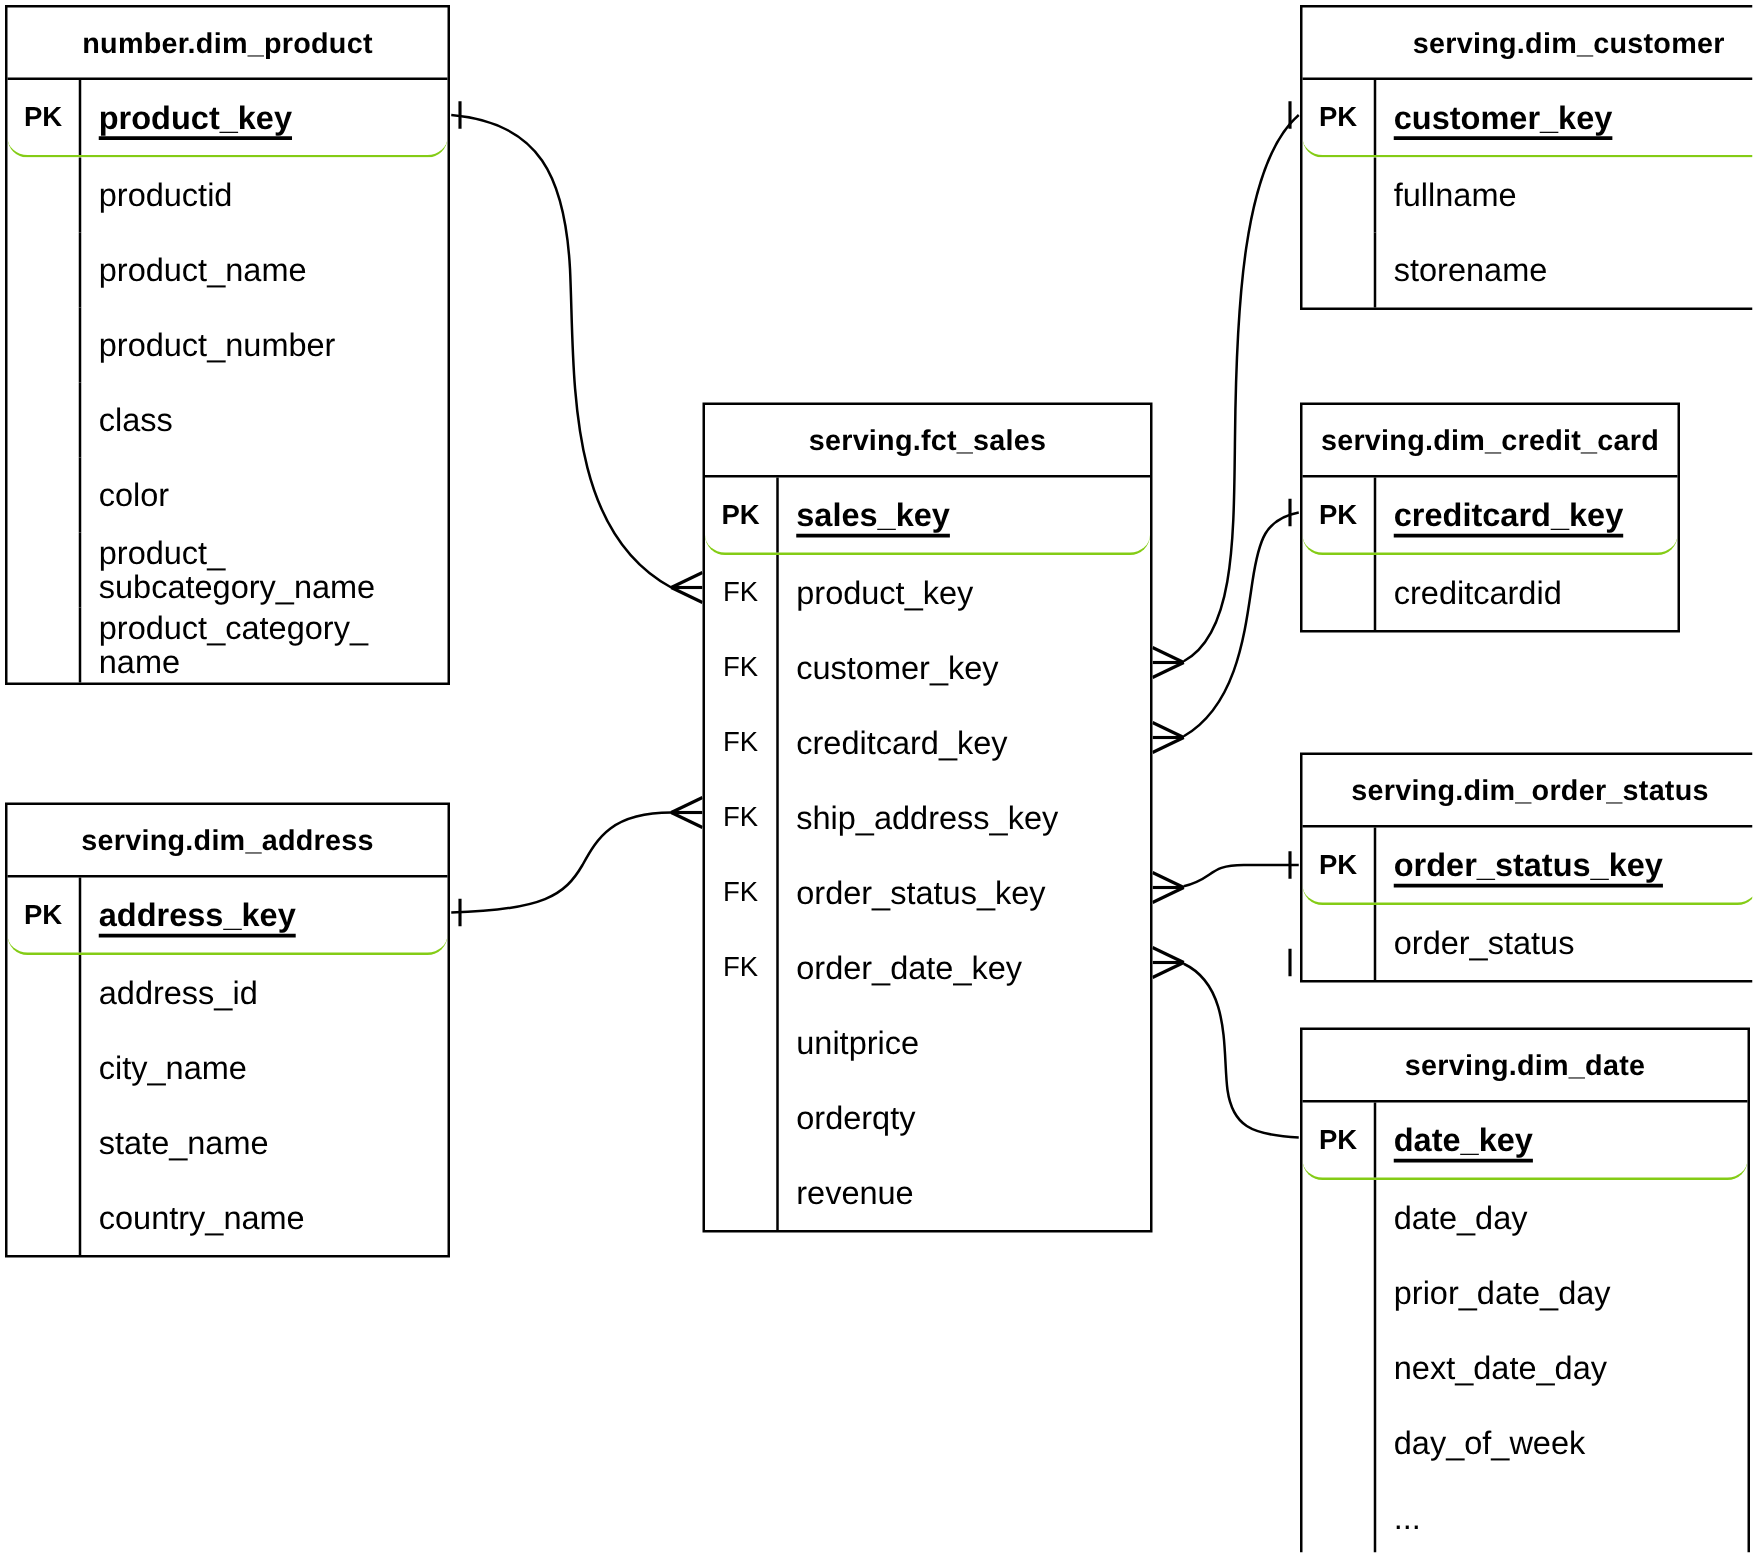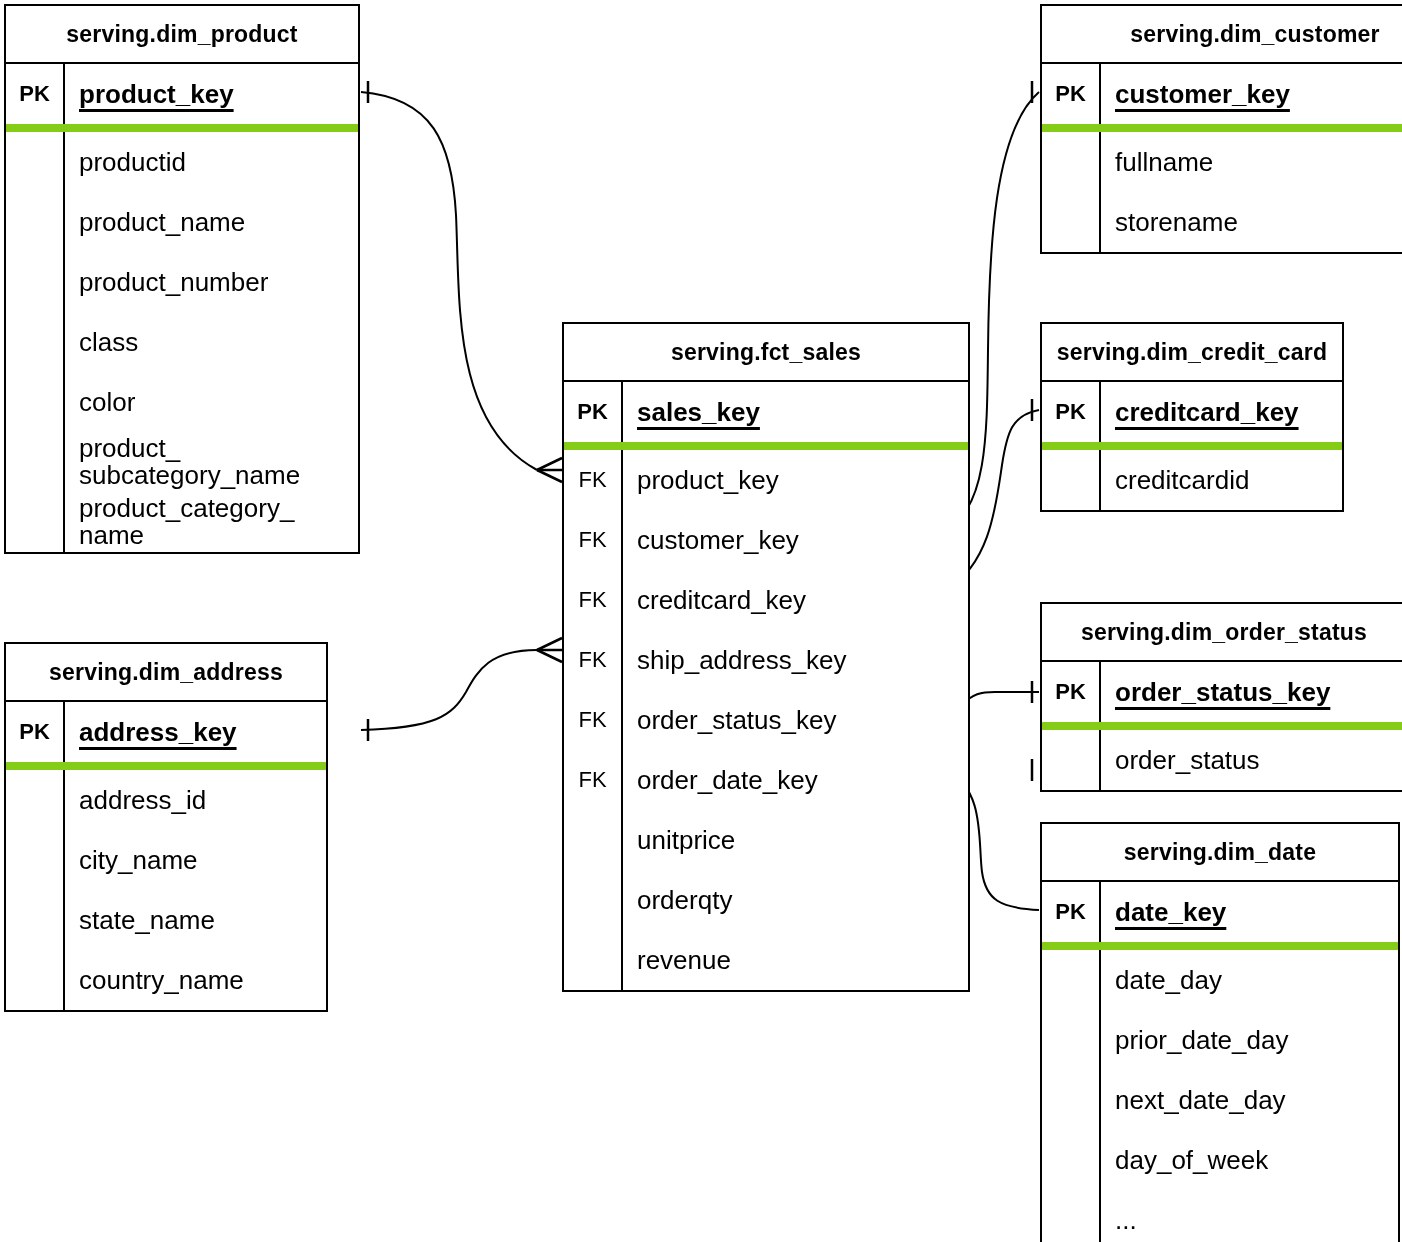--- a/index.html
+++ b/index.html
@@ -10,21 +10,21 @@
   #connectors{position:absolute;left:0;top:0;pointer-events:none;}
   .table{
     position:absolute;border:2px solid #000;background:#fff;box-sizing:border-box;
   }
   .t-header{
     height:56px;border-bottom:2px solid #000;
     display:flex;align-items:center;justify-content:center;
     font-weight:bold;font-size:23px;letter-spacing:.2px;
   }
   .t-row{display:flex;min-height:60px;align-items:stretch;}
-  .t-row.pk{border-bottom:8px solid #84cc16;}
+  .t-row.pk{border-bottom:2px solid #84cc16;border-radius:16px;}
   .t-tag{
     flex:0 0 59px;width:59px;box-sizing:border-box;border-right:2px solid #000;
     display:flex;align-items:center;justify-content:center;font-size:22px;
   }
   .t-row.pk .t-tag{font-weight:bold;}
   .t-field{
     flex:1;display:flex;align-items:center;
     padding:0 22px 0 14px;font-size:26px;line-height:27px;
   }
   .t-row.pk .t-field{
@@ -78,21 +78,21 @@
       </g>
       <g>
         <path d="M947,771 C985,789 978,842 982,872 C986,900 1000,908 1039,910" class="link"></path>
         <line x1="947" y1="770" x2="922" y2="758" class="mark"></line>
         <line x1="947" y1="770" x2="922" y2="770" class="mark"></line>
         <line x1="947" y1="770" x2="922" y2="782" class="mark"></line>
         <line x1="1032" y1="759" x2="1032" y2="781" class="mark"></line>
       </g>
     </svg>
 <div class="table" style="left: 4px; top: 4px; width: 356px;">
-      <div class="t-header">serving.dim_product</div>
+      <div class="t-header">number.dim_product</div>
       <div class="t-row pk">
         <div class="t-tag">PK</div>
         <div class="t-field">product_​key</div>
       </div>
       <div class="t-row">
         <div class="t-tag"></div>
         <div class="t-field">productid</div>
       </div>
       <div class="t-row">
         <div class="t-tag"></div>
@@ -127,21 +127,21 @@
       </div>
       <div class="t-row">
         <div class="t-tag"></div>
         <div class="t-field">fullname</div>
       </div>
       <div class="t-row">
         <div class="t-tag"></div>
         <div class="t-field">storename</div>
       </div>
     </div>
-    <div class="table" style="left: 562px; top: 322px; width: 408px;">
+    <div class="table" style="left: 562px; top: 322px; width: 360px;">
       <div class="t-header">serving.fct_sales</div>
       <div class="t-row pk">
         <div class="t-tag">PK</div>
         <div class="t-field">sales_​key</div>
       </div>
       <div class="t-row">
         <div class="t-tag">FK</div>
         <div class="t-field">product_​key</div>
       </div>
       <div class="t-row">
@@ -192,21 +192,21 @@
       <div class="t-header">serving.dim_order_status</div>
       <div class="t-row pk">
         <div class="t-tag">PK</div>
         <div class="t-field">order_​status_​key</div>
       </div>
       <div class="t-row">
         <div class="t-tag"></div>
         <div class="t-field">order_​status</div>
       </div>
     </div>
-    <div class="table" style="left: 4px; top: 642px; width: 324px;">
+    <div class="table" style="left: 4px; top: 642px; width: 356px;">
       <div class="t-header">serving.dim_address</div>
       <div class="t-row pk">
         <div class="t-tag">PK</div>
         <div class="t-field">address_​key</div>
       </div>
       <div class="t-row">
         <div class="t-tag"></div>
         <div class="t-field">address_​id</div>
       </div>
       <div class="t-row">

